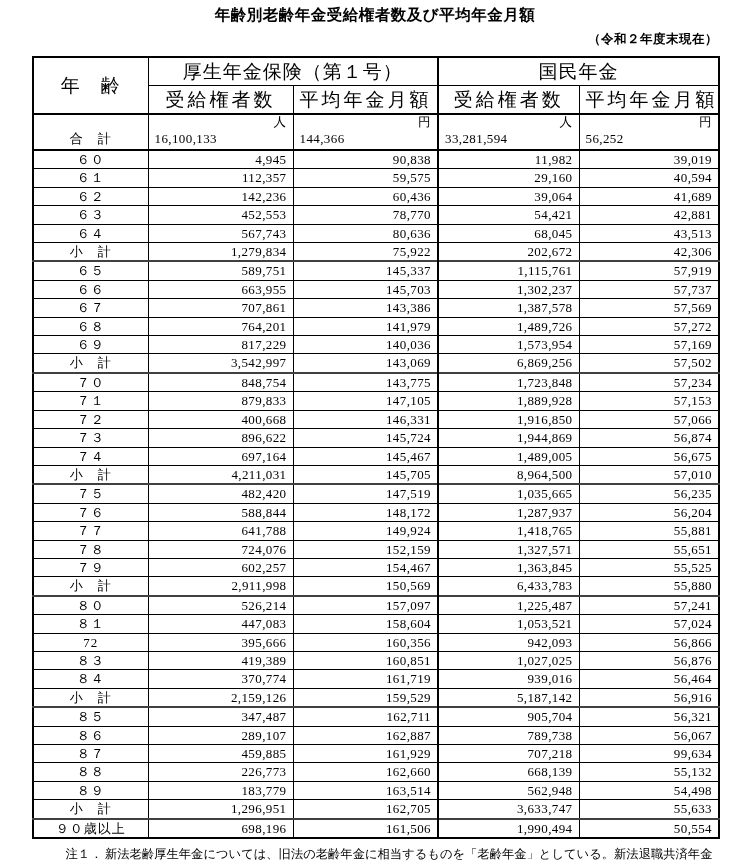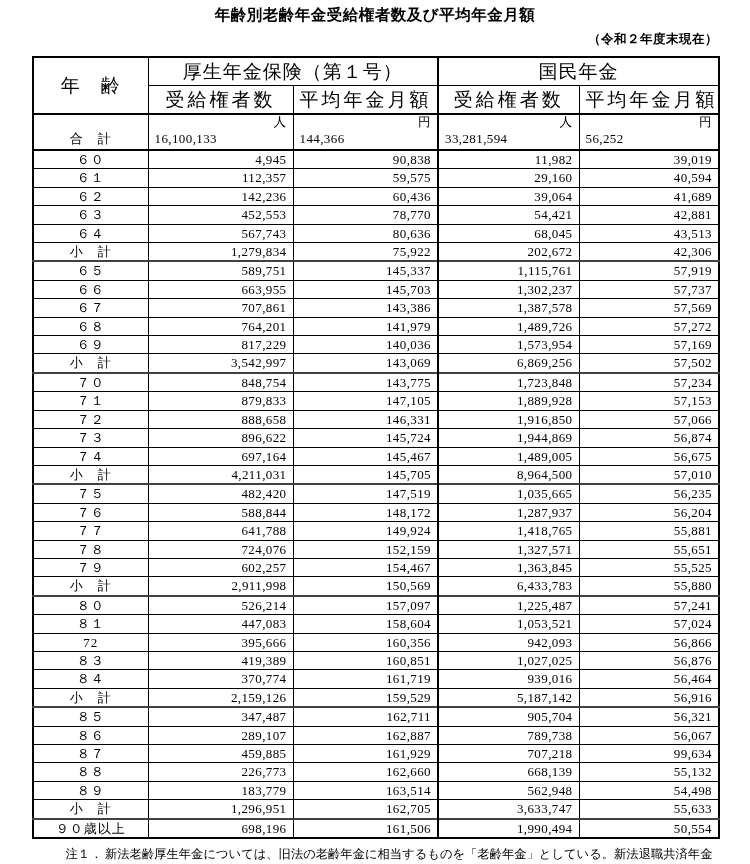--- a/index.html
+++ b/index.html
@@ -201,21 +201,21 @@
         </tr>
         <tr>
           <td class="age">７１</td>
           <td class="num">879,833</td>
           <td class="num">147,105</td>
           <td class="num vthick">1,889,928</td>
           <td class="num">57,153</td>
         </tr>
         <tr>
           <td class="age">７２</td>
-          <td class="num">888,658</td>
+          <td class="num">400,668</td>
           <td class="num">146,331</td>
           <td class="num vthick">1,916,850</td>
           <td class="num">57,066</td>
         </tr>
         <tr>
           <td class="age">７３</td>
           <td class="num">896,622</td>
           <td class="num">145,724</td>
           <td class="num vthick">1,944,869</td>
           <td class="num">56,874</td>

